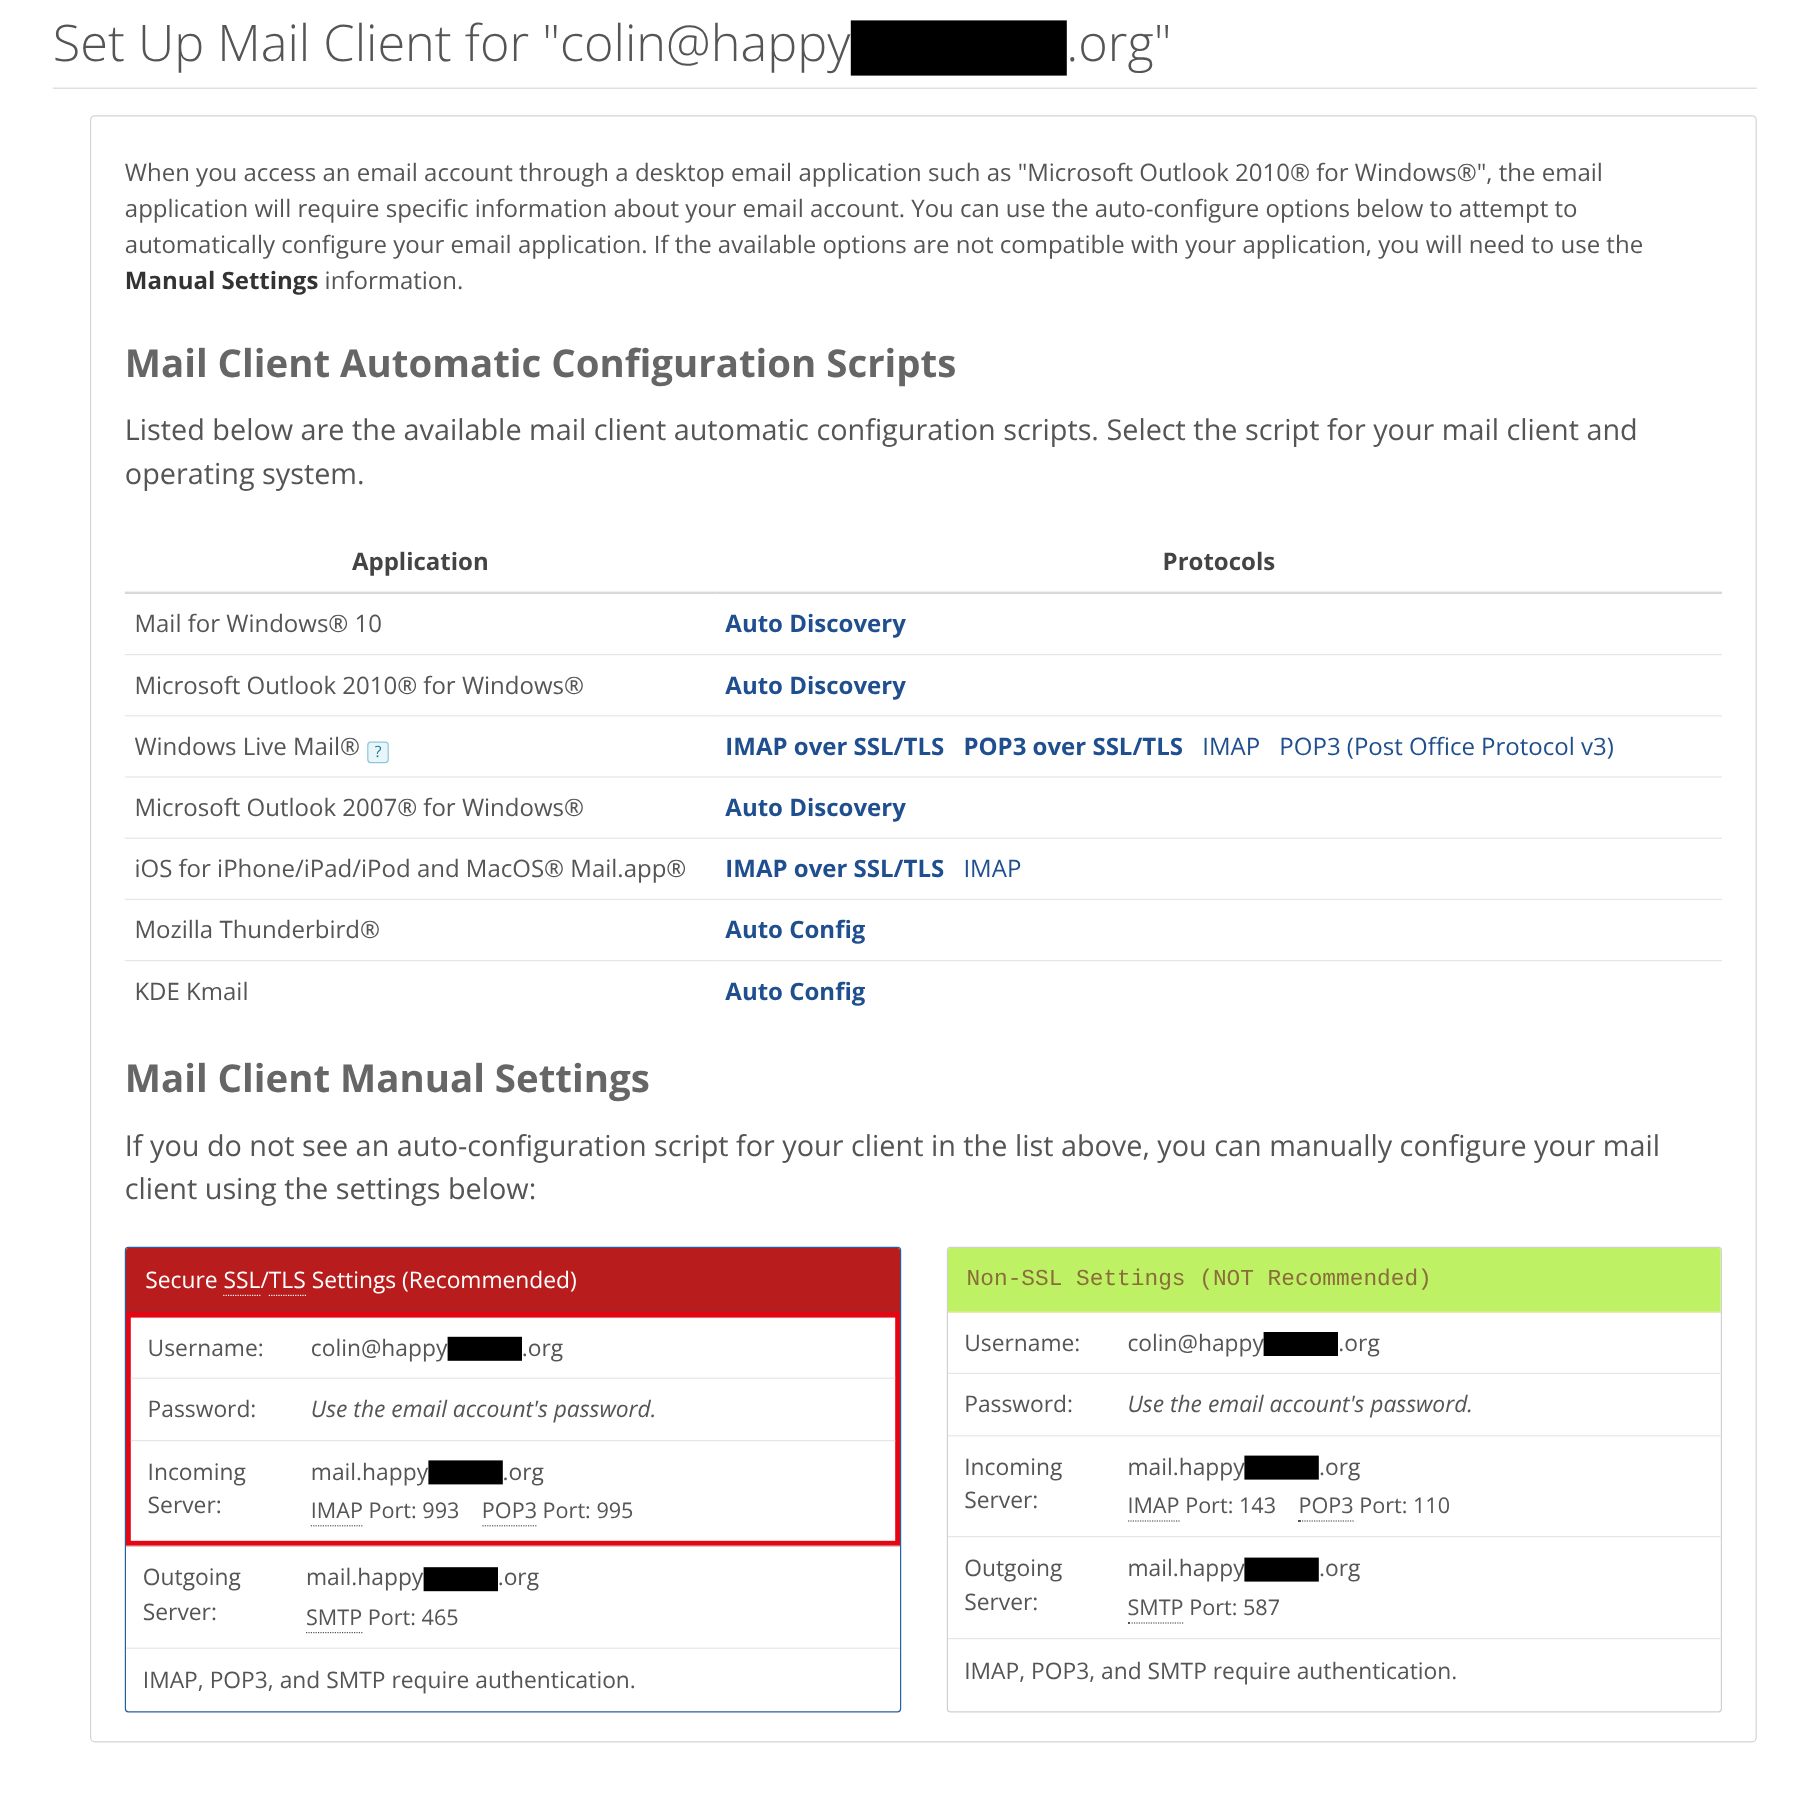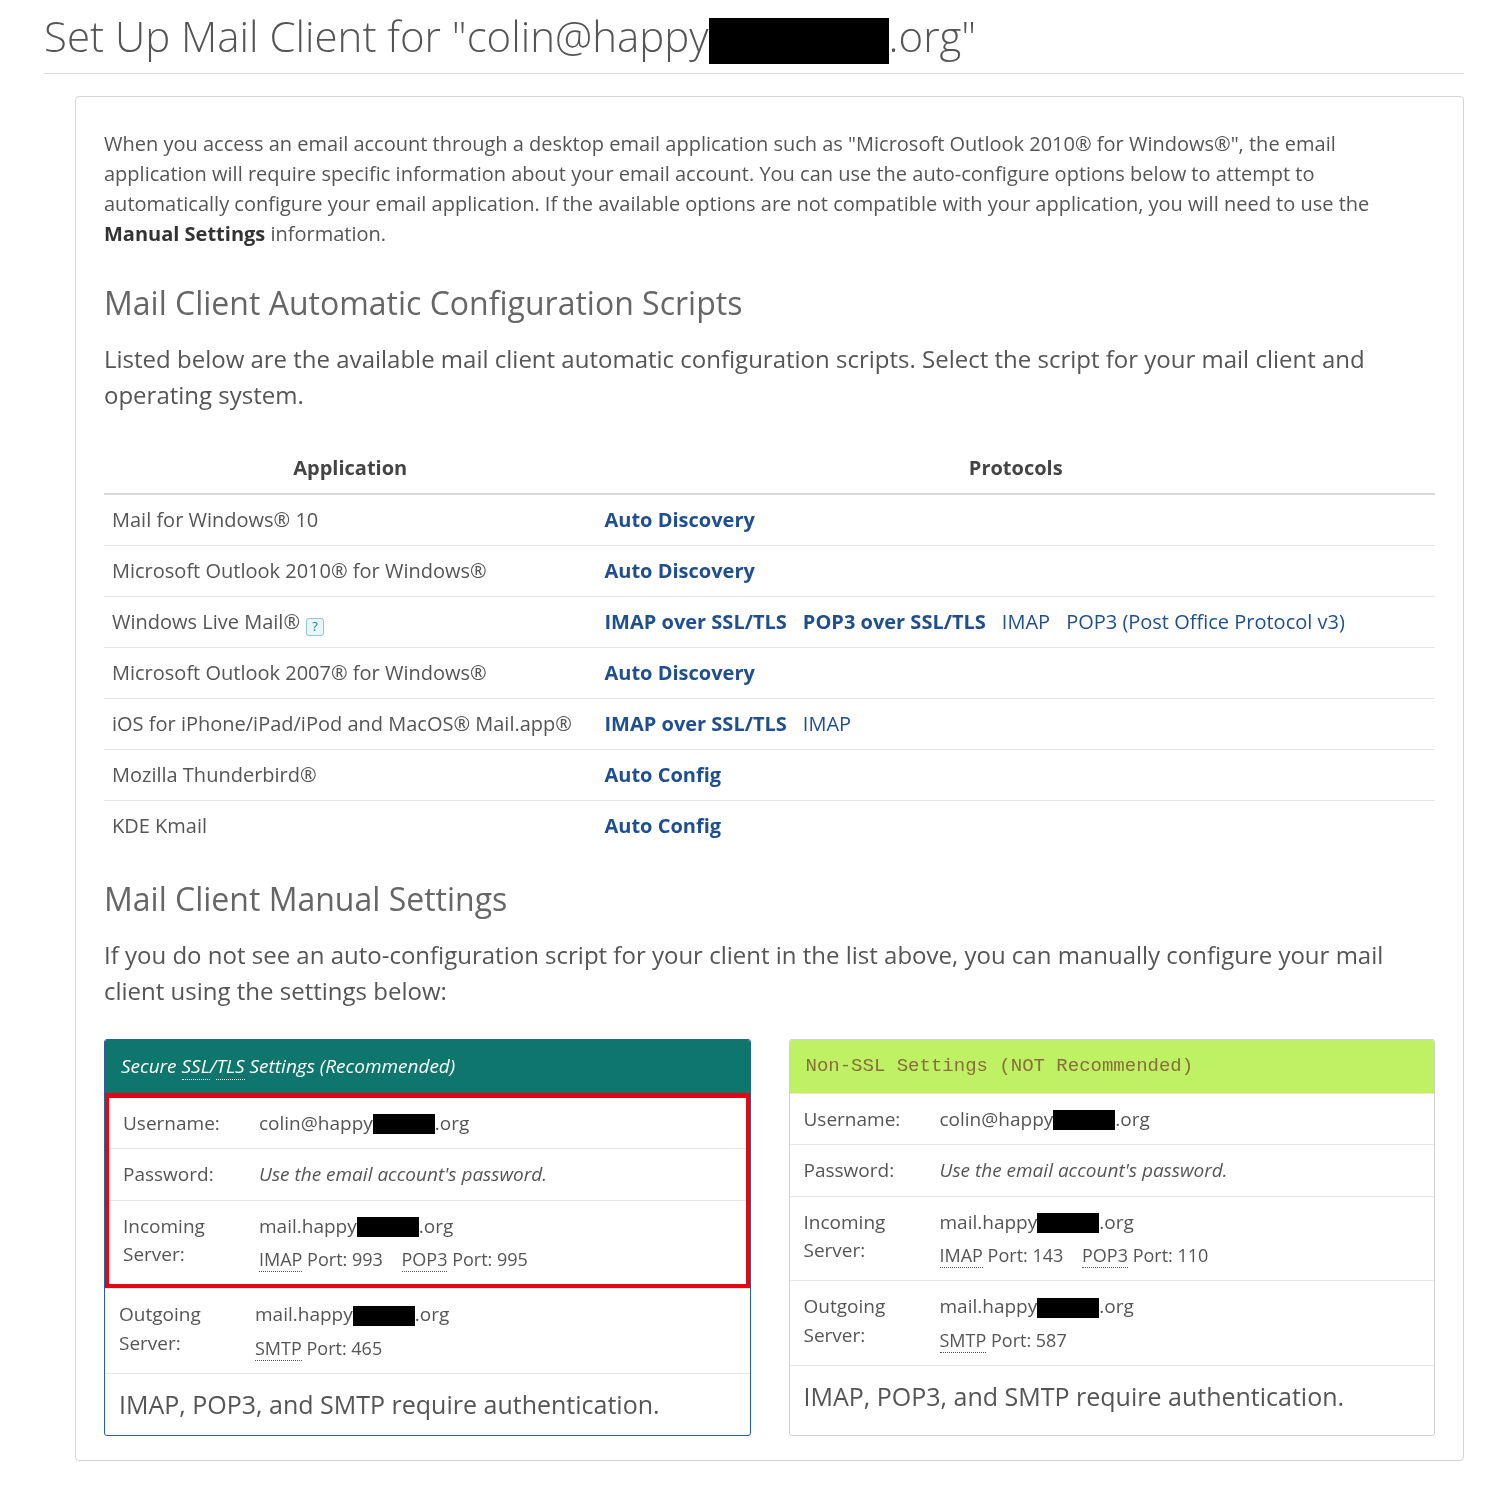--- a/index.html
+++ b/index.html
@@ -30,21 +30,21 @@
     border: 1px solid #d4d4d4;
     border-radius: 4px;
     margin-top: 22px;
     padding: 24px 28px;
     margin-left: 31px;
   }
   p.intro { color: #555; font-size: 20px; margin: 8px 0 30px 0; }
   .bold { font-weight: 700; color: #333; }
   h2 {
     font-size: 32px;
-    font-weight: 400;
+    font-weight: 700;
     color: #666;
     margin: 24px 0 10px 0;
   }
   p.sub { color: #555; font-size: 24px; margin: 14px 0 30px 0; }
 
   table.scripts { width: 100%; border-collapse: collapse; font-size: 20px; }
   table.scripts th {
     text-align: center;
     font-weight: 700;
     color: #444;
@@ -73,31 +73,31 @@
     border-radius: 3px;
     background:#e8f5fa;
     margin-left: 6px;
     vertical-align: -2px;
   }
 
   .two-col { display: flex; gap: 38px; margin-top: 12px; }
   .panel { flex:1 1 0; border:1px solid #d0d0d0; border-radius:3px; overflow:hidden; font-size:19px; }
   .secure { border-color:#295f9e; }
   .panel-header { padding: 12px 16px; font-size: 19px; }
-  .secure .panel-header { background:#0f766e; color:#fff; border-bottom:1px solid #295f9e;font-style:italic; }
+  .secure .panel-header { background:#b91c1c; color:#fff; border-bottom:1px solid #295f9e; }
   .nonssl .panel-header { background:#bef264; color:#8a6d3b; border:1px solid #f5e6b8; border-width:0 0 1px 0;font-family:Liberation Mono, monospace; }
   .dotted { border-bottom:1px dotted currentColor; }
   .settings-body { }
   .row { display:flex; border-top:1px solid #e6e6e6; }
   .row:first-child { border-top:none; }
   .row-label { flex:0 0 150px; padding:11px 10px 11px 14px; color:#555; }
   .row-value { flex:1; padding:11px 14px 11px 0; color:#555; }
   .row-value.italic { font-style: italic; }
   .portline { margin-top:6px; font-size:18px; }
-  .footer-note { padding:12px 14px; border-top:1px solid #e6e6e6; color:#555; font-size:25px; }
+  .footer-note { padding:12px 14px; border-top:1px solid #e6e6e6; color:#555; font-size:19px; }
   .redbox { border:5px solid #e30613; margin:-1px; }
 </style>
 </head>
 <body>
 
 <div class="page">
 
   <h1 class="page-title">
     <span>Set Up Mail Client for "colin@happy</span><span class="redact" style="width:180px;height:46px;">&nbsp;</span><span>.org"</span>
   </h1>

